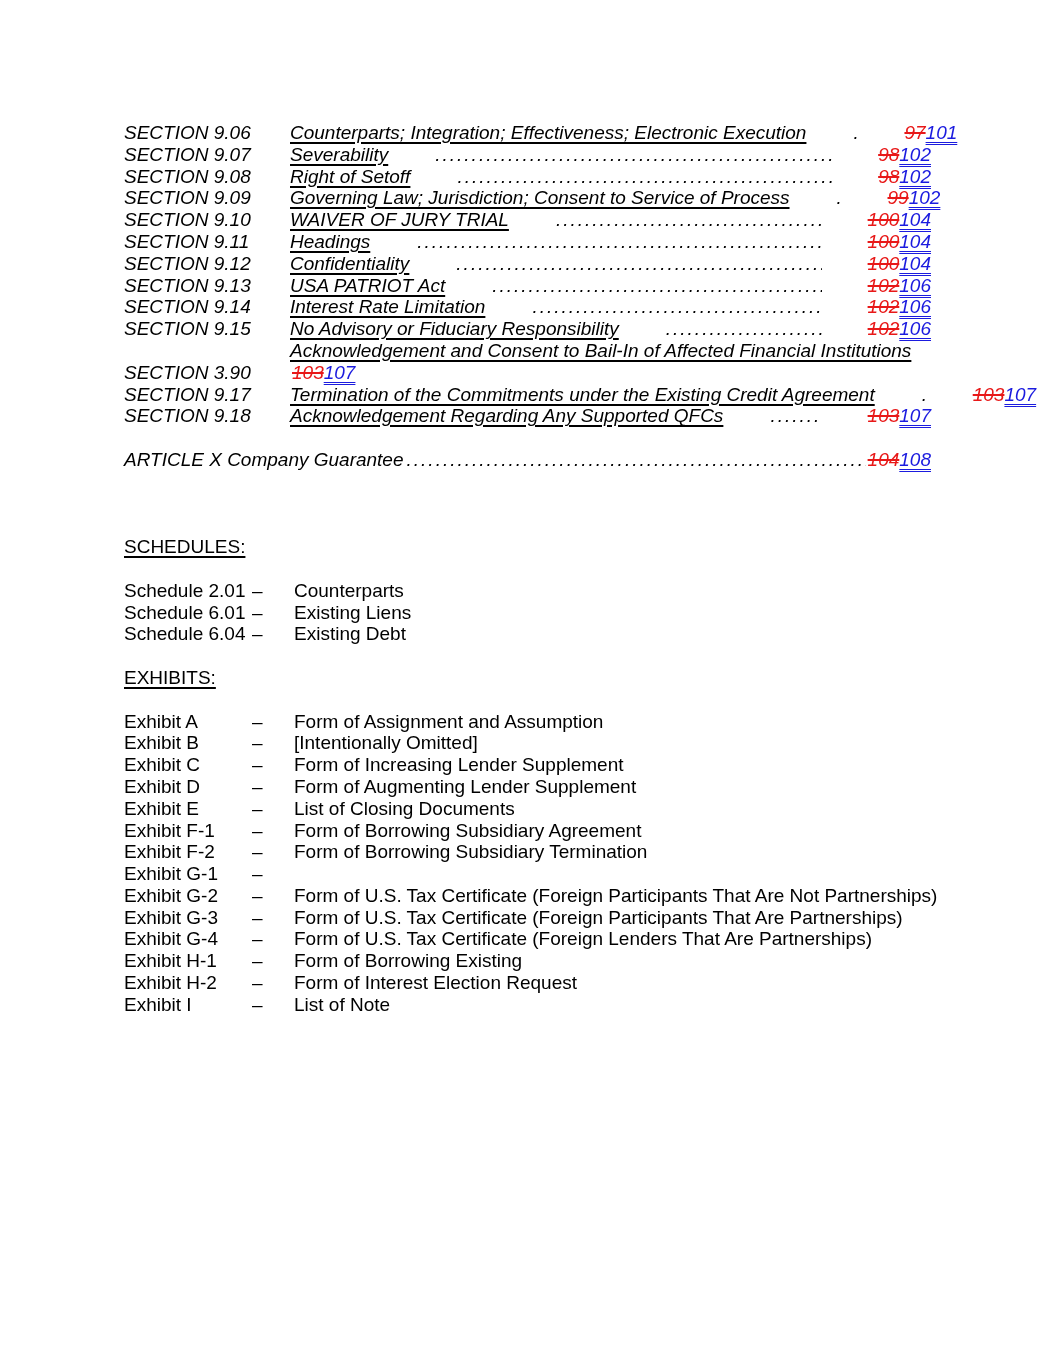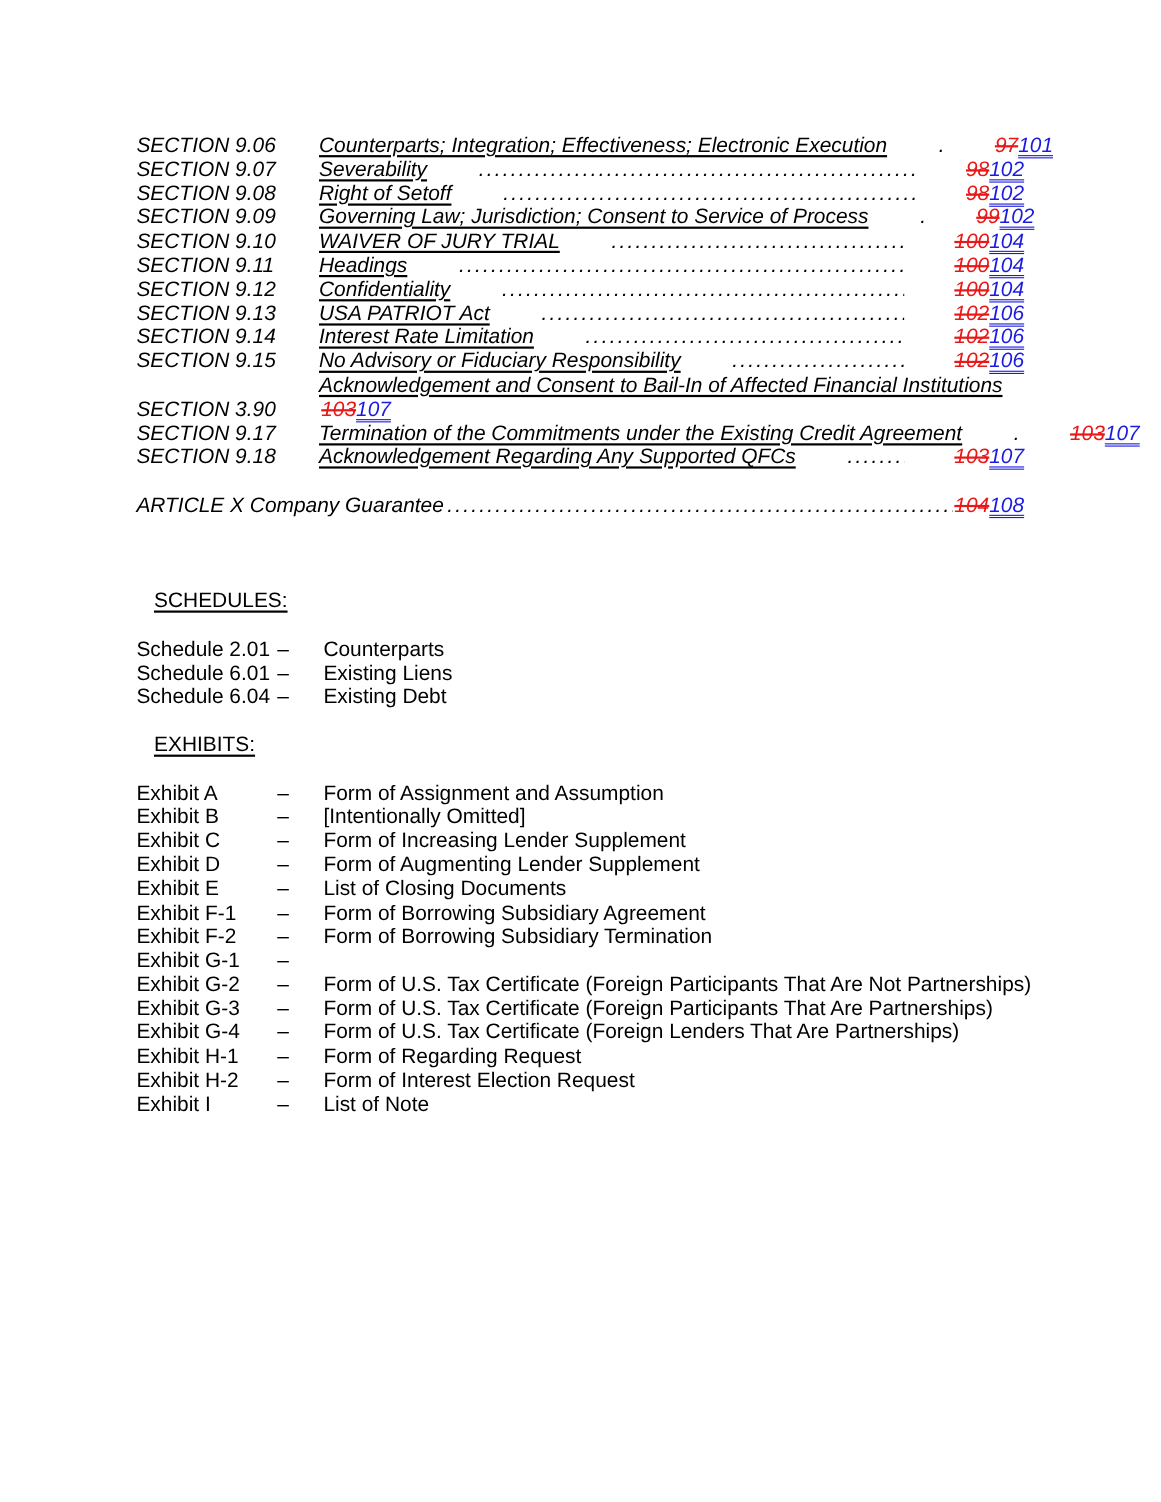--- a/index.html
+++ b/index.html
@@ -52,21 +52,20 @@
     text-decoration-style: double;
     text-decoration-thickness: 1px;
     text-underline-offset: 2.5px;
   }
   
   .heading {
     text-decoration-line: underline;
     text-decoration-thickness: 1.6px;
     text-underline-offset: 3px;
     display: inline-block;
-    margin-left: 16px;
   }
   
   .list-row { display: flex; align-items: baseline; }
   .list-label { width: 128px; flex: 0 0 128px; }
   .list-dash { width: 42px; flex: 0 0 42px; }
   .list-title { flex: 1 1 auto; white-space: nowrap; }
   
   .sp1 { height: 21.8px; }
   .sp3 { height: 65.4px; }
 </style>
@@ -288,21 +287,21 @@
       <span class="list-title">Form of U.S. Tax Certificate (Foreign Participants That Are Partnerships)</span>
     </div>
     <div class="list-row">
       <span class="list-label">Exhibit G-4</span>
       <span class="list-dash">–</span>
       <span class="list-title">Form of U.S. Tax Certificate (Foreign Lenders That Are Partnerships)</span>
     </div>
     <div class="list-row">
       <span class="list-label">Exhibit H-1</span>
       <span class="list-dash">–</span>
-      <span class="list-title">Form of Regarding Request</span>
+      <span class="list-title">Form of Borrowing Existing</span>
     </div>
     <div class="list-row">
       <span class="list-label">Exhibit H-2</span>
       <span class="list-dash">–</span>
       <span class="list-title">Form of Interest Election Request</span>
     </div>
     <div class="list-row">
       <span class="list-label">Exhibit I</span>
       <span class="list-dash">–</span>
       <span class="list-title">List of Note</span>

